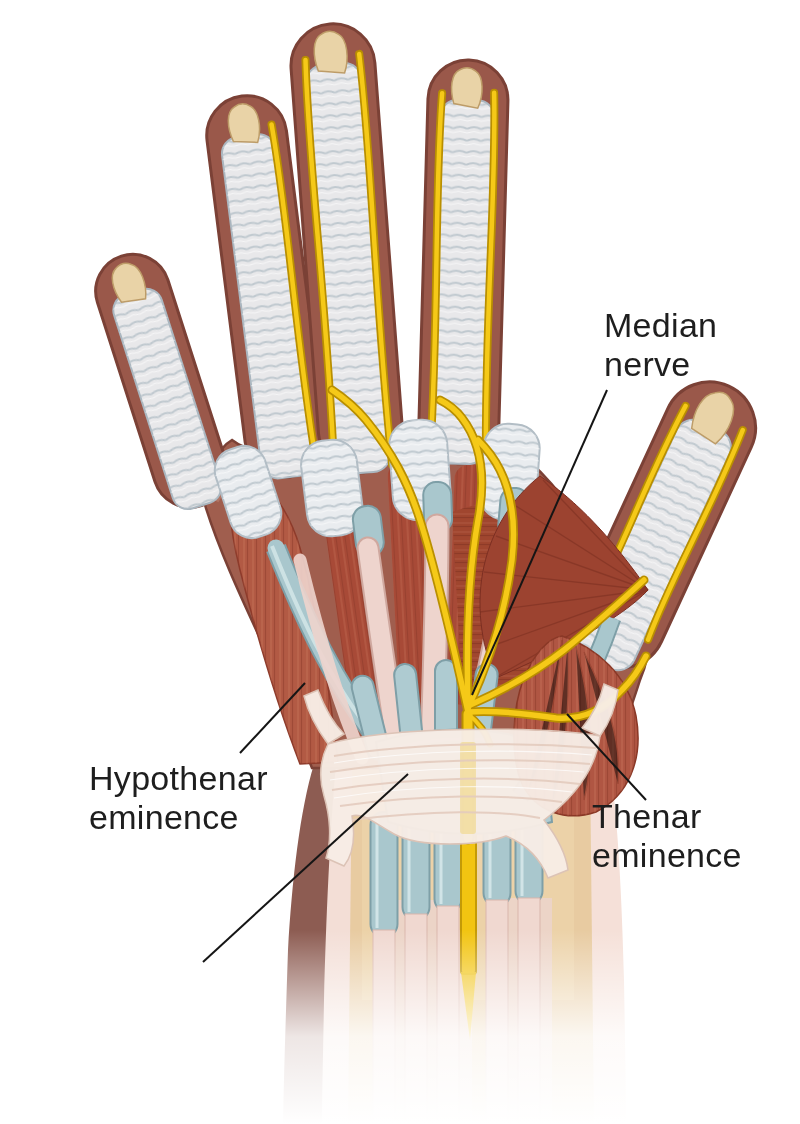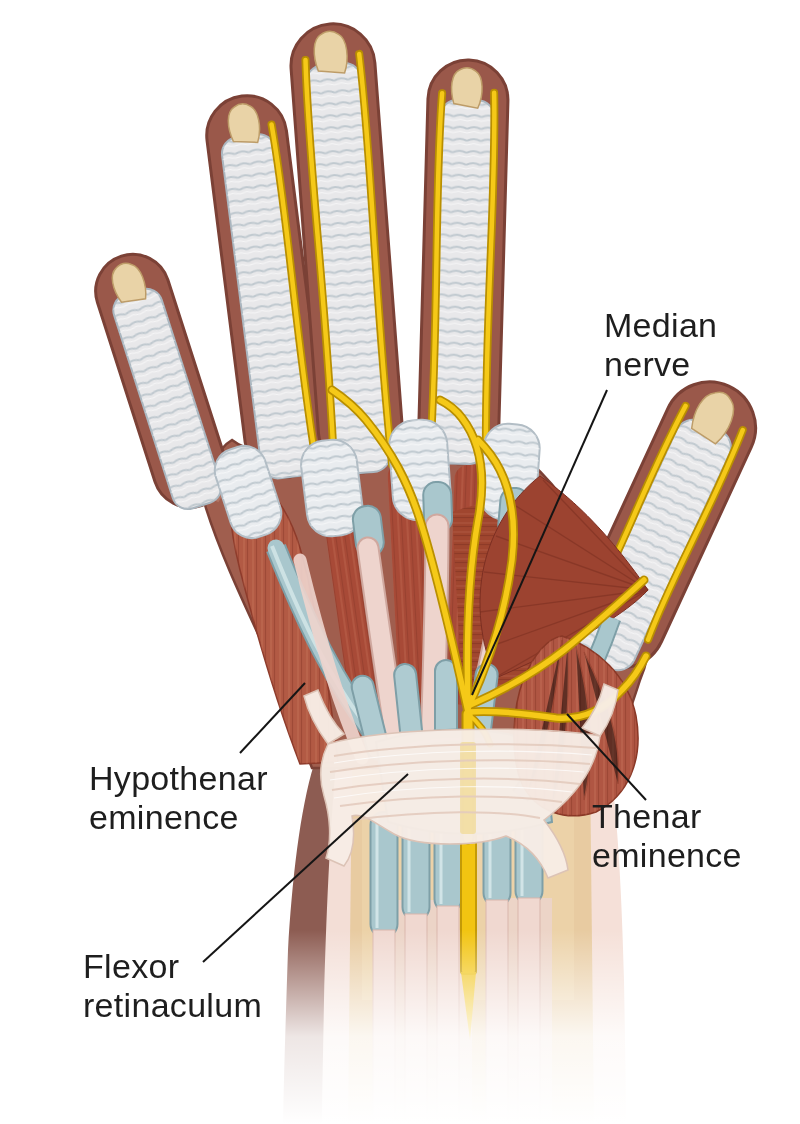--- a/index.html
+++ b/index.html
@@ -353,16 +353,14 @@
     <line class="leader" x1="203" y1="962" x2="408" y2="774"></line>
   </g>
 </svg>
 
 <div class="label" style="left:604px;top:306px">Median
 nerve</div>
 <div class="label" style="left:89px;top:759px">Hypothenar
 eminence</div>
 <div class="label" style="left:592px;top:797px">Thenar
 eminence</div>
-<div class="label" style="left:83px;top:947px">Flexor
-retinaculum</div>
 
 </div>
 
 </body></html>

